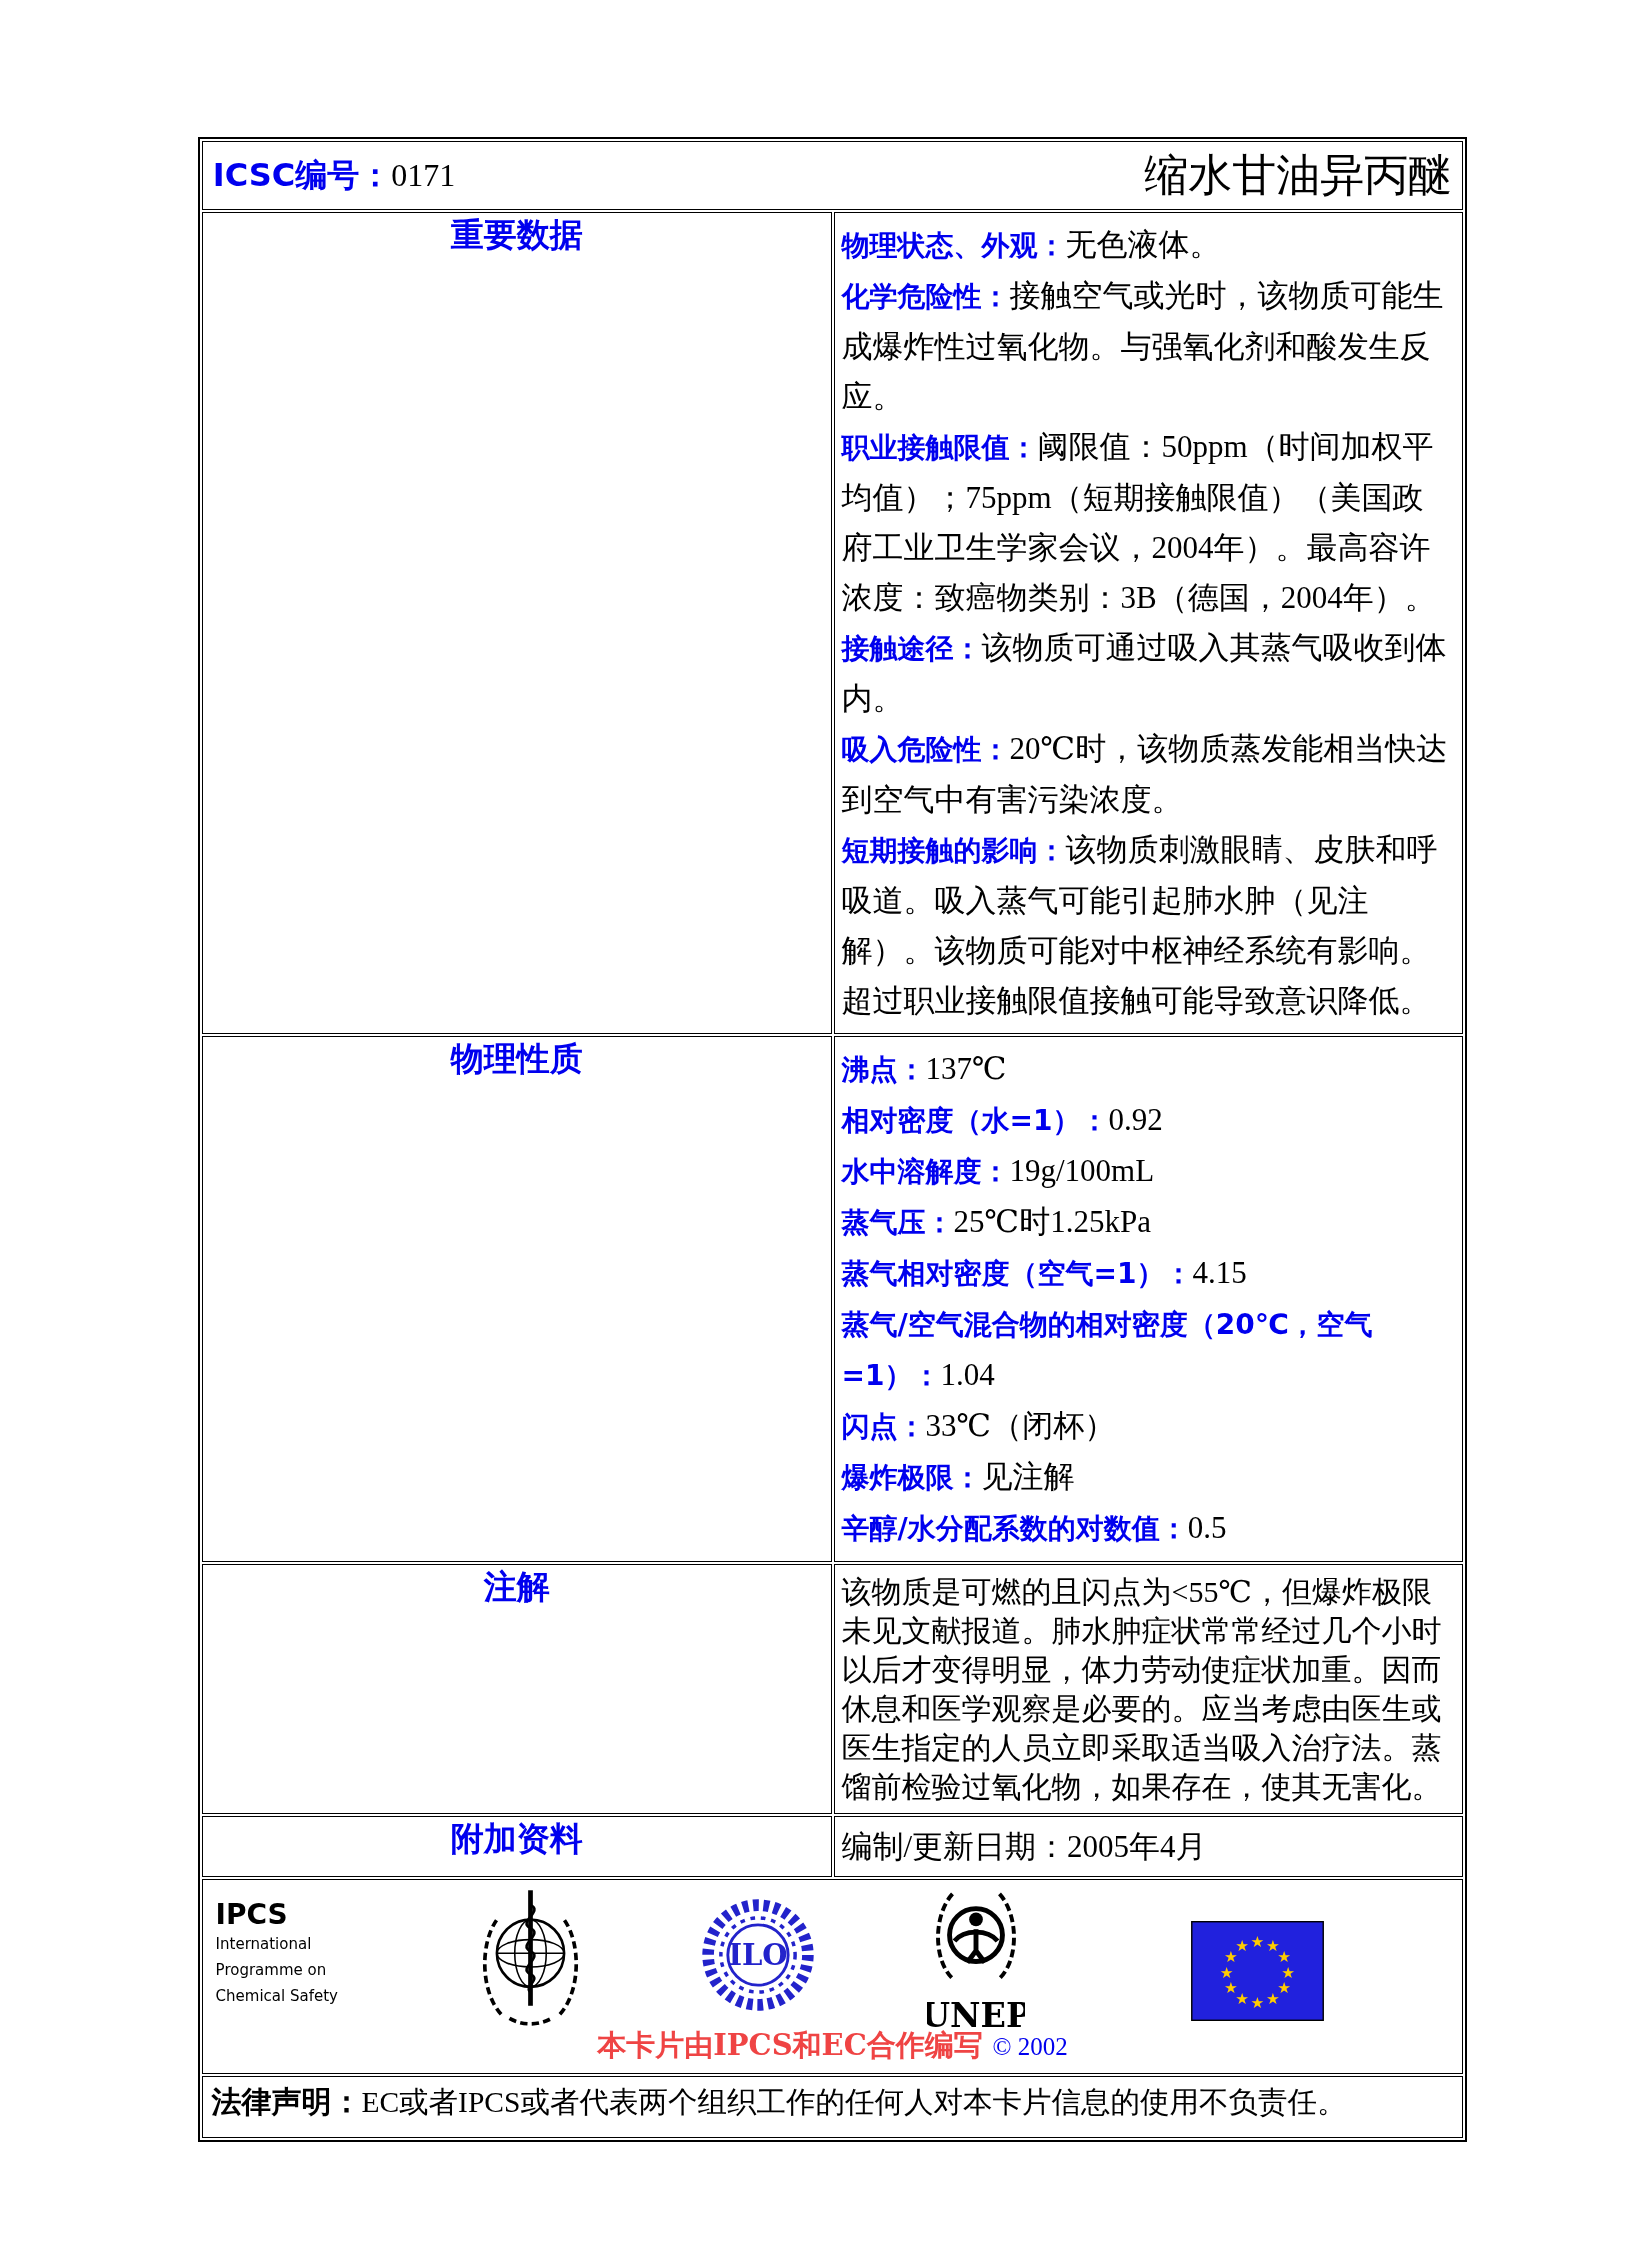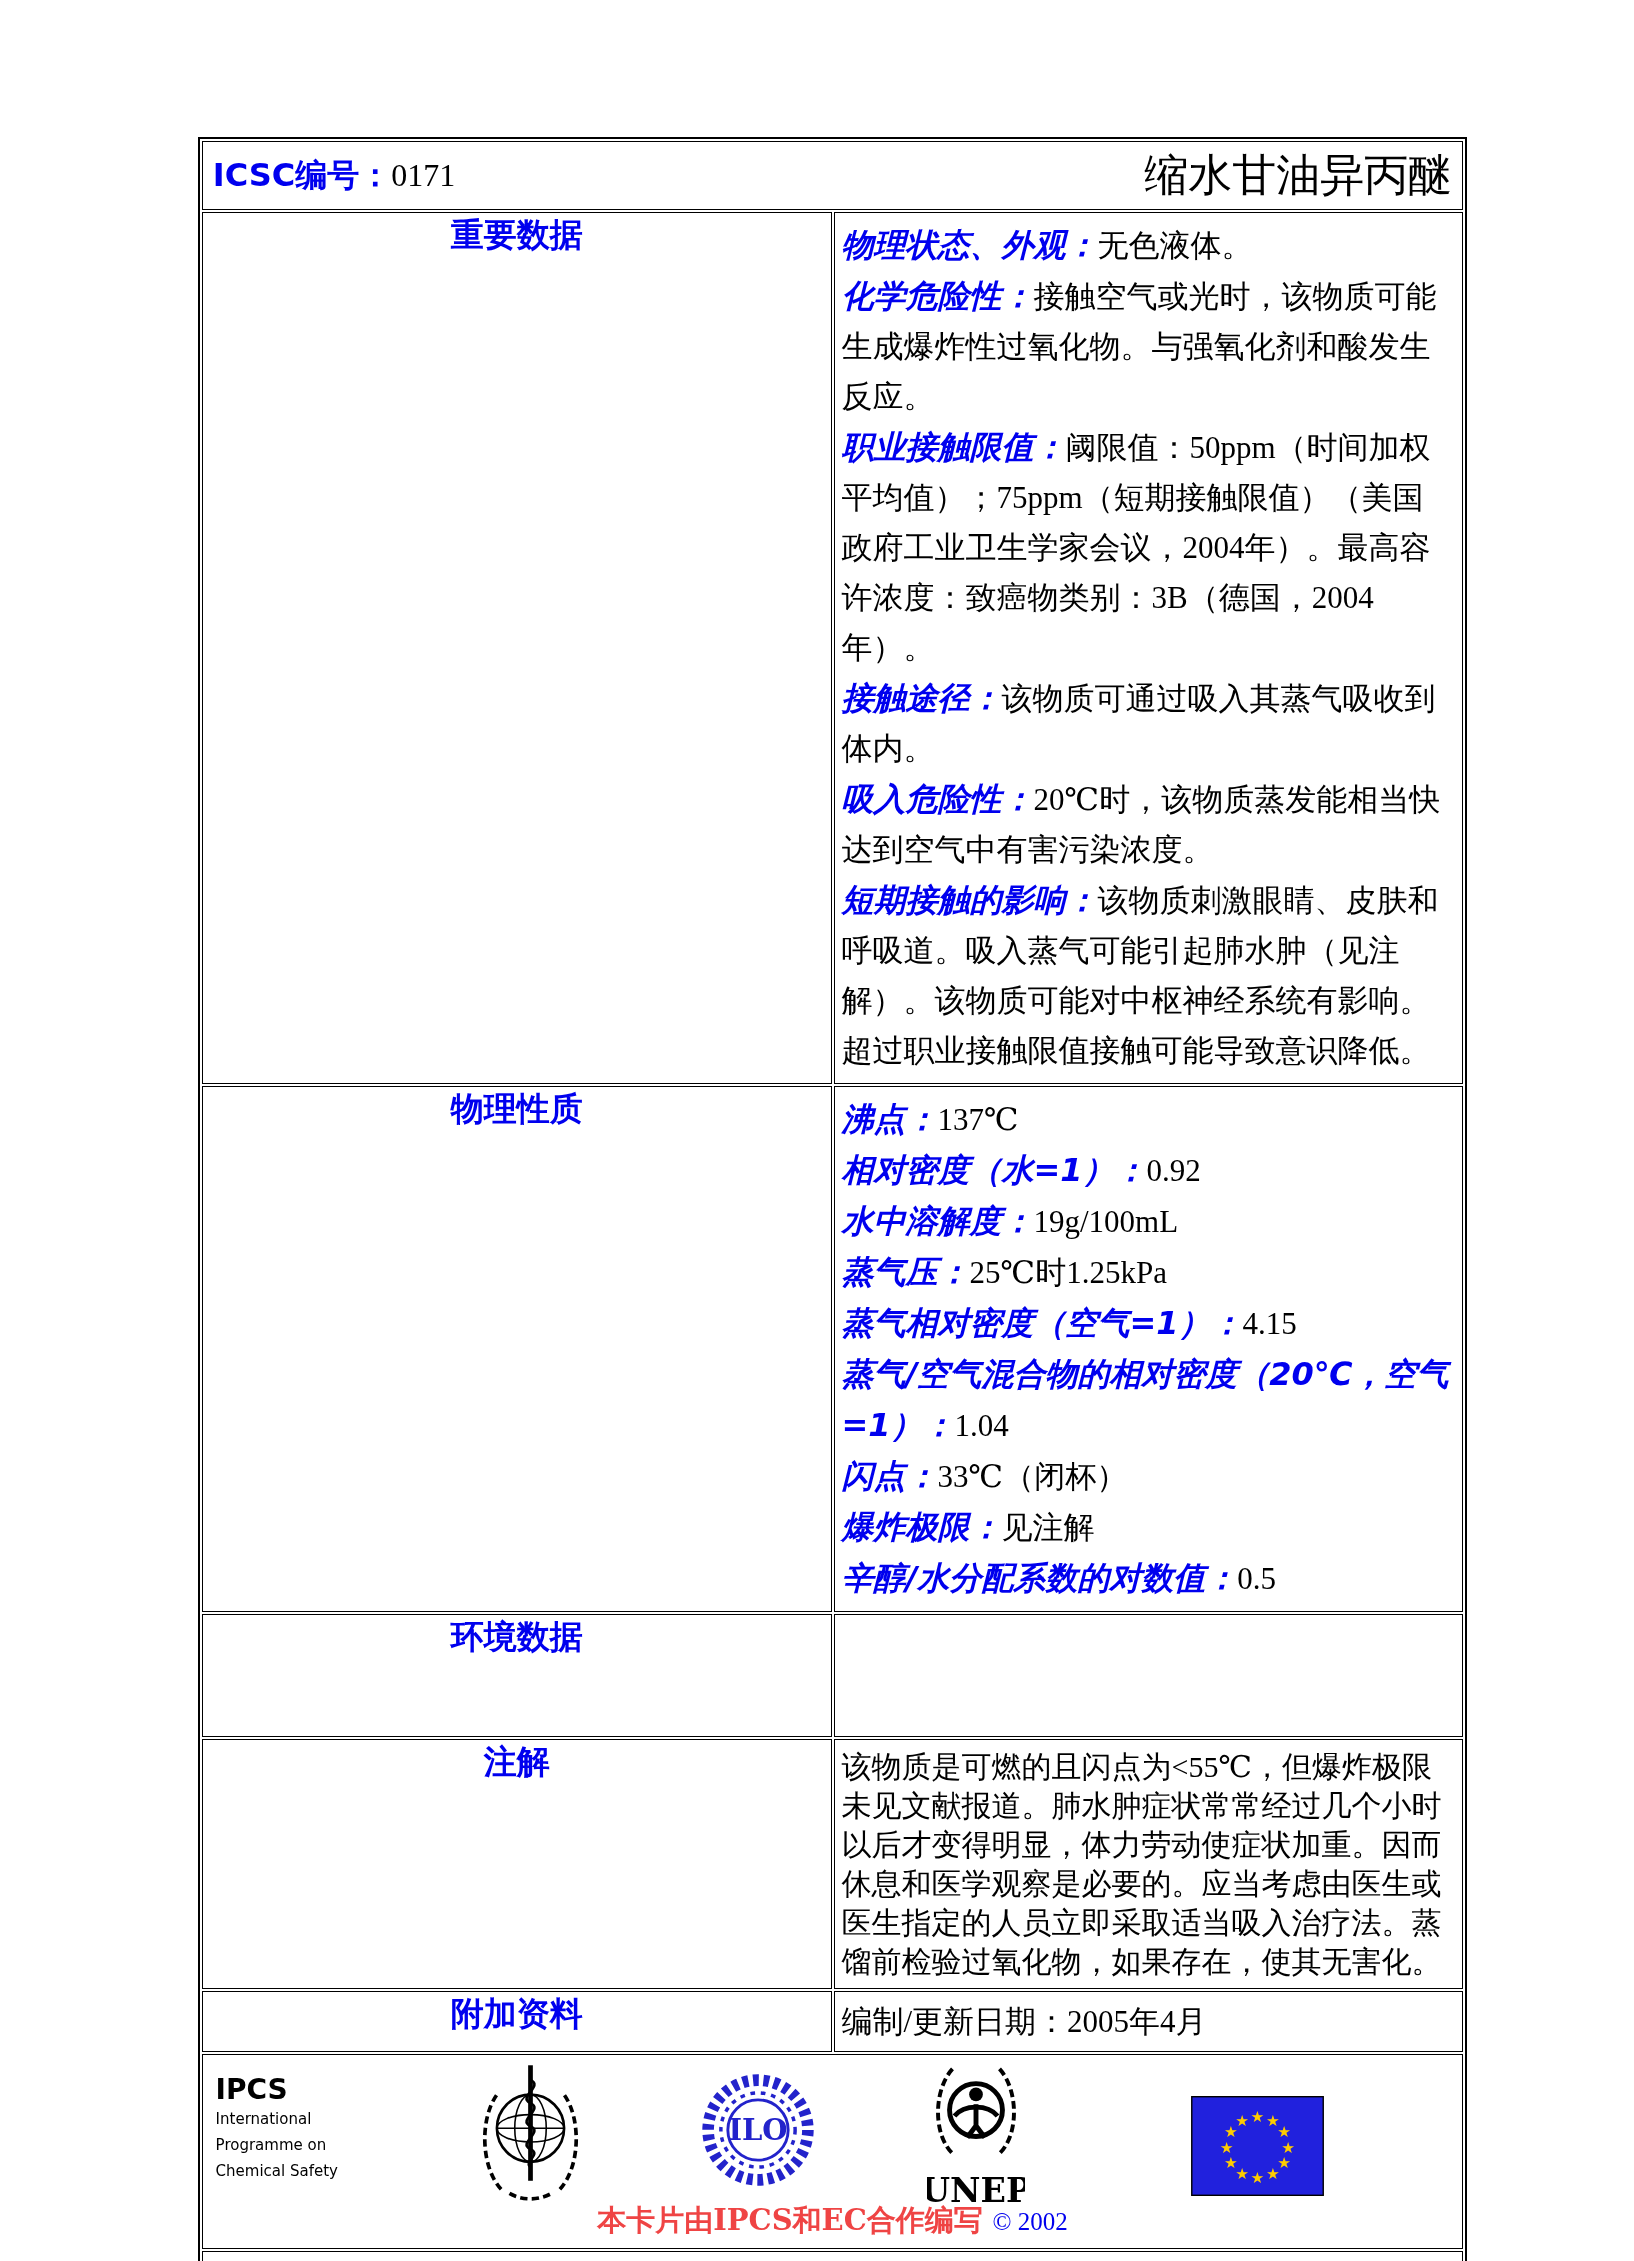--- a/index.html
+++ b/index.html
@@ -39,21 +39,21 @@
   }
 
   td.row-label {
     width:177px; text-align:center; vertical-align:middle;
     font-size:33px; color:#0000ee;
     font-family:"DejaVu Sans","Liberation Sans",sans-serif;
     font-weight:bold;
   }
 
   td.content { padding:7px 8.4px 7px 7px; font-size:31px; line-height:50px; }
-  td.content .lbl { font-size:32px;font-style:italic; }
+  td.content .lbl { font-size:28px; }
 
   td.h-important { height:638px; }
   td.h-physical  { height:489px; }
   td.h-env       { height:123px; }
   td.h-notes     { height:155px; line-height:39px; font-size:30px; }
   td.h-addl      { height:45px; padding-top:4.2px; padding-bottom:4.2px; }
   td.h-legal     { height:62px; vertical-align:middle; padding:5.6px 8.4px; font-size:29.5px; }
 
   .para { margin:0; }
 
@@ -130,24 +130,20 @@
         <div class="para"><span class="blue-label lbl">水中溶解度：</span><span>19g/100mL</span></div>
         <div class="para"><span class="blue-label lbl">蒸气压：</span><span>25℃时1.25kPa</span></div>
         <div class="para"><span class="blue-label lbl">蒸气相对密度（空气=1）：</span><span>4.15</span></div>
         <div class="para"><span class="blue-label lbl">蒸气/空气混合物的相对密度（20℃，空气=1）：</span><span>1.04</span></div>
         <div class="para"><span class="blue-label lbl">闪点：</span><span>33℃（闭杯）</span></div>
         <div class="para"><span class="blue-label lbl">爆炸极限：</span><span>见注解</span></div>
         <div class="para"><span class="blue-label lbl">辛醇/水分配系数的对数值：</span><span>0.5</span></div>
       </td>
     </tr>
 
-    <tr>
-      <td class="row-label">环境数据</td>
-      <td class="content h-env"></td>
-    </tr>
 
     <tr>
       <td class="row-label">注解</td>
       <td class="content h-notes">该物质是可燃的且闪点为&lt;55℃，但爆炸极限未见文献报道。肺水肿症状常常经过几个小时以后才变得明显，体力劳动使症状加重。因而休息和医学观察是必要的。应当考虑由医生或医生指定的人员立即采取适当吸入治疗法。蒸馏前检验过氧化物，如果存在，使其无害化。</td>
     </tr>
 
     <tr>
       <td class="row-label">附加资料</td>
       <td class="content h-addl">编制/更新日期：2005年4月</td>
     </tr>

